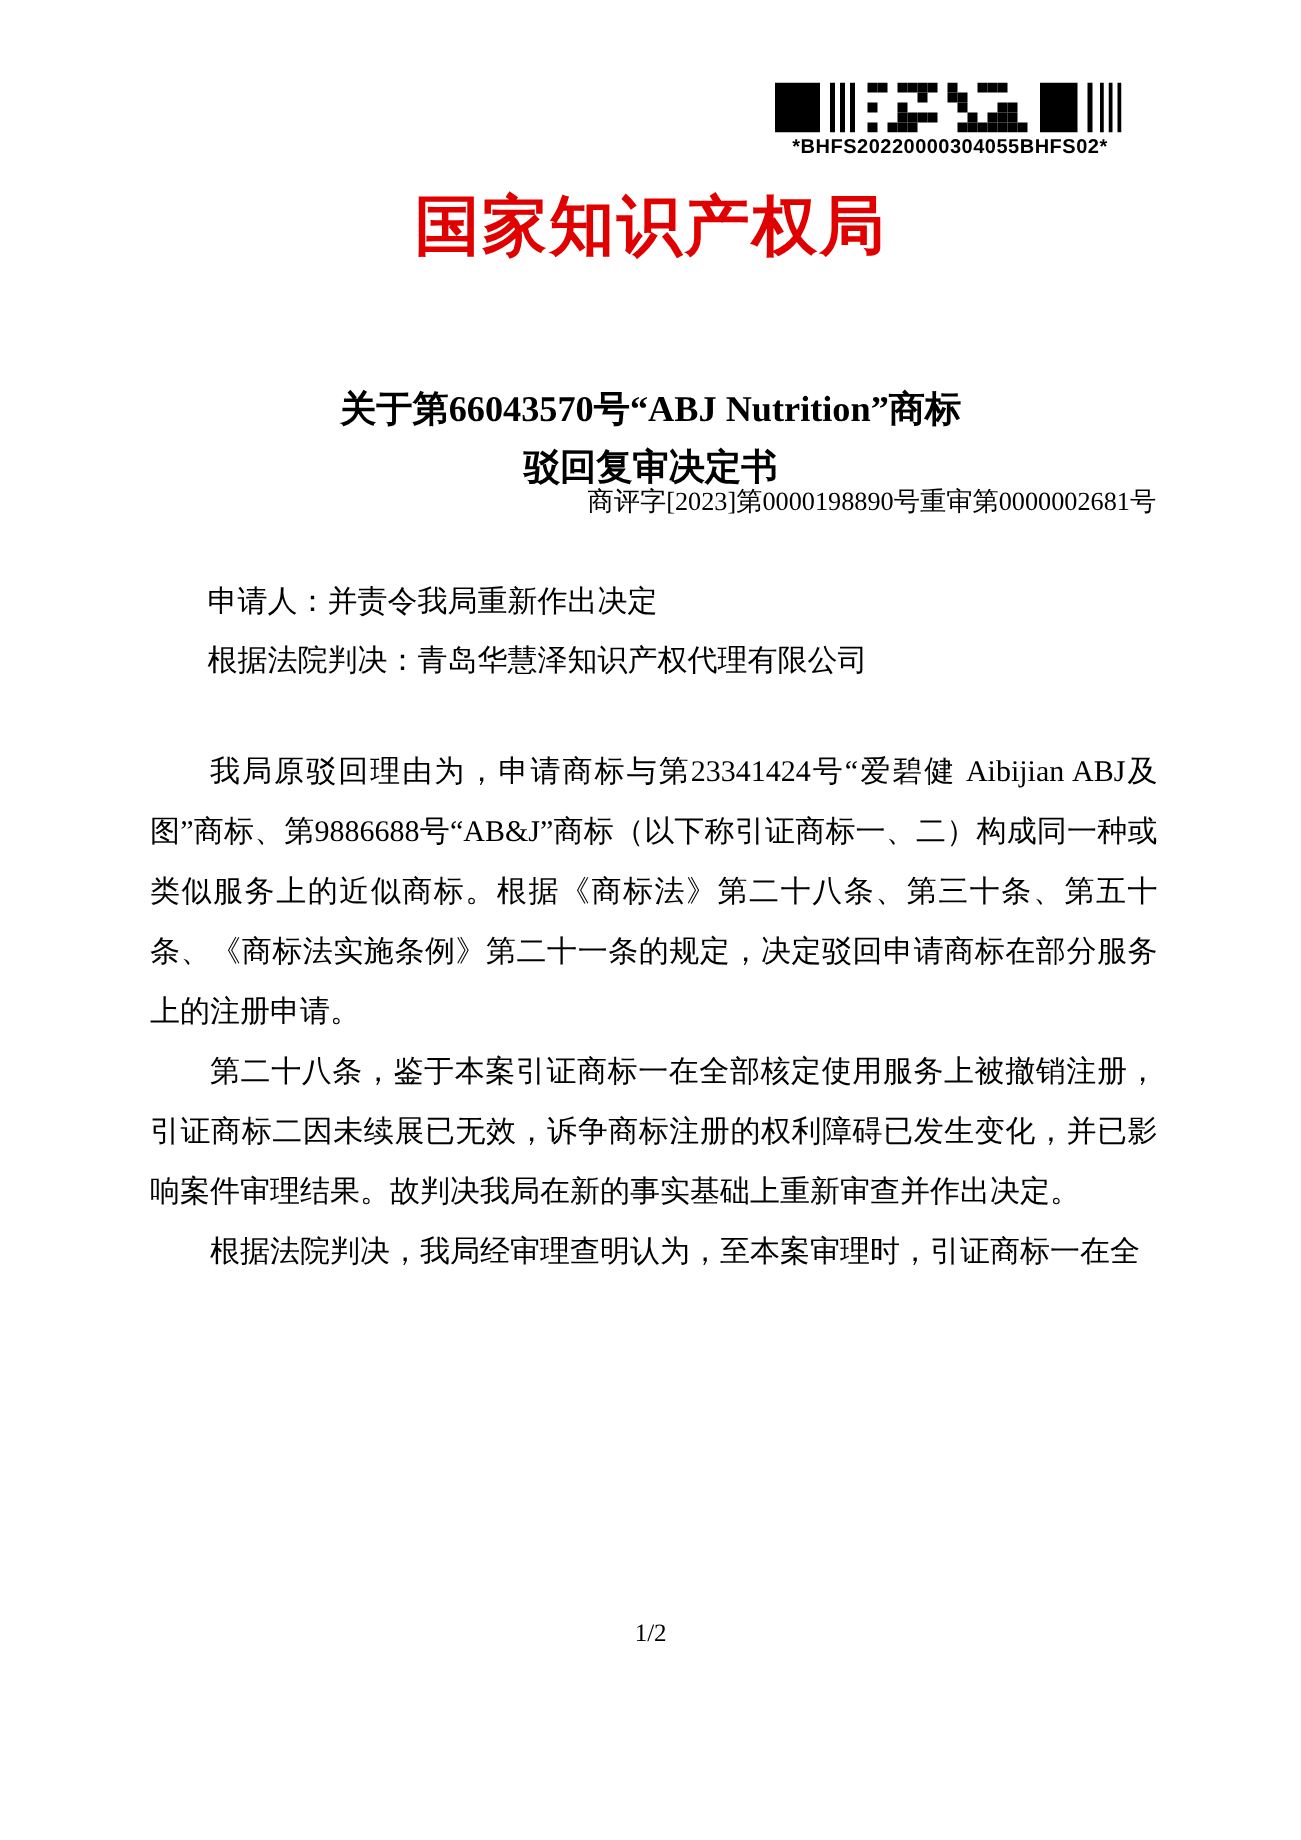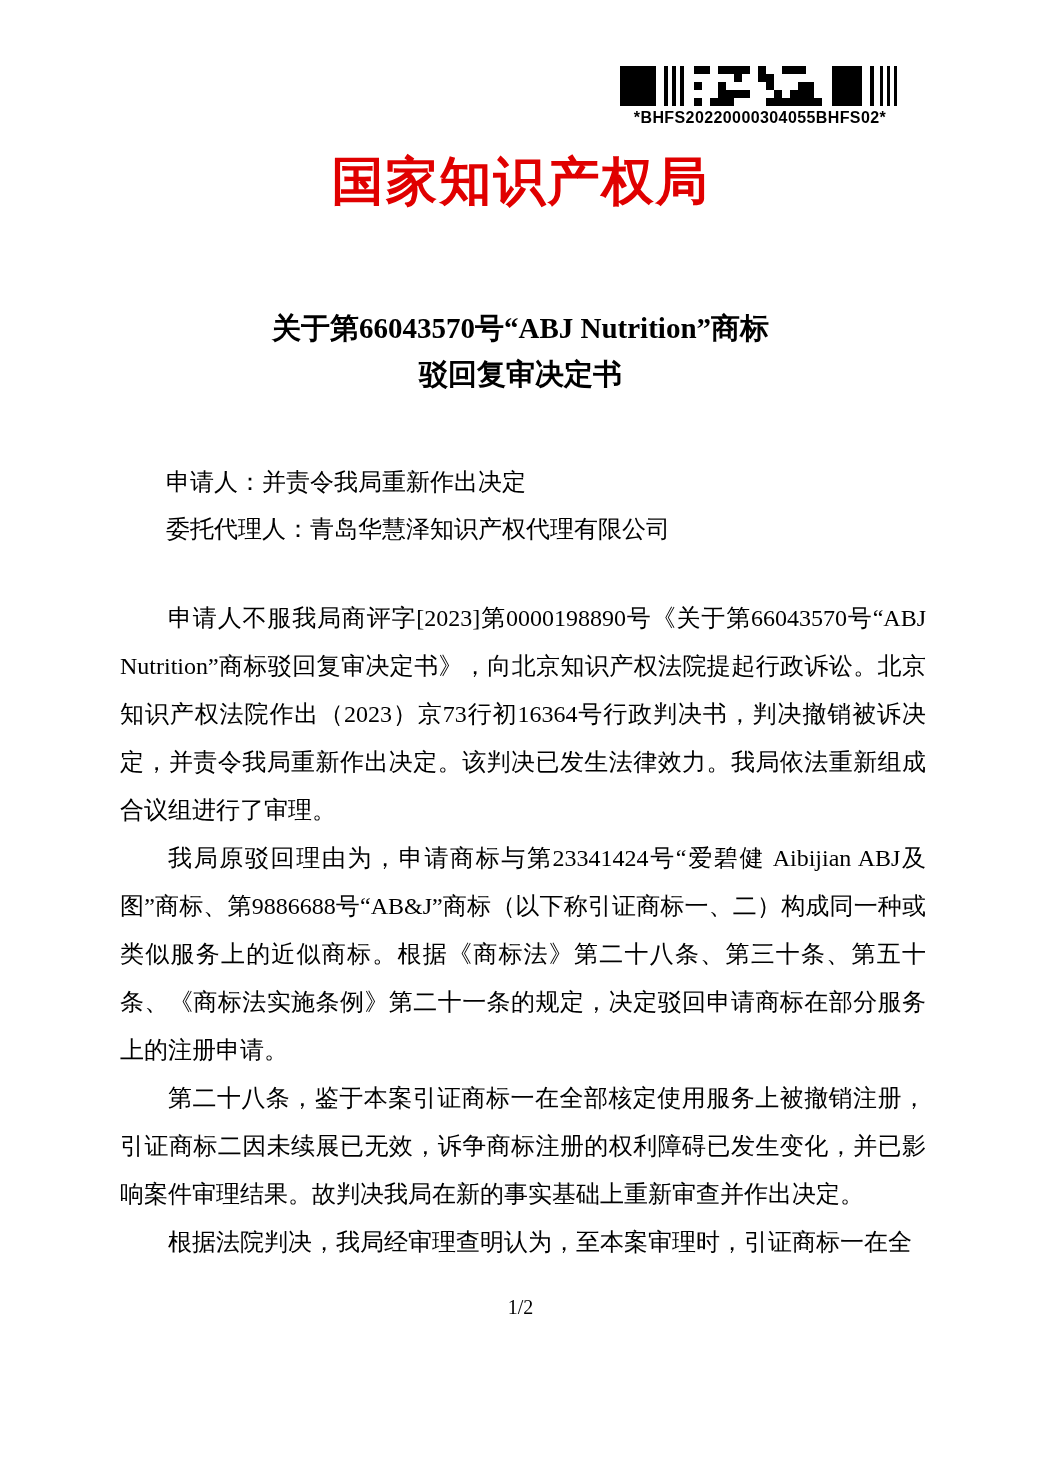--- a/index.html
+++ b/index.html
@@ -163,28 +163,28 @@
     <div class="barcode-text">*BHFS20220000304055BHFS02*</div>
   </div>
 
   <div class="agency-title" style="color: rgb(224, 0, 0);">国家知识产权局</div>
 
   <div class="doc-title">
     <div>关于第66043570号“ABJ Nutrition”商标</div>
     <div>驳回复审决定书</div>
   </div>
 
+  <div class="case-number">商评字[2023]第0000198890号重审第0000002681号</div>
 
   <div class="parties">
     <div class="party-line">申请人：并责令我局重新作出决定</div>
-    <div class="party-line">委托代理人：青岛华慧泽知识产权代理有限公司</div>
+    <div class="party-line">根据法院判决：青岛华慧泽知识产权代理有限公司</div>
   </div>
 
   <div class="doc-body">
-    <p>申请人不服我局商评字[2023]第0000198890号《关于第66043570号“ABJ Nutrition”商标驳回复审决定书》，向北京知识产权法院提起行政诉讼。北京知识产权法院作出（2023）京73行初16364号行政判决书，判决撤销被诉决定，并责令我局重新作出决定。该判决已发生法律效力。我局依法重新组成合议组进行了审理。</p>
     <p>我局原驳回理由为，申请商标与第23341424号“爱碧健 Aibijian ABJ及图”商标、第9886688号“AB&amp;J”商标（以下称引证商标一、二）构成同一种或类似服务上的近似商标。根据《商标法》第二十八条、第三十条、第五十条、《商标法实施条例》第二十一条的规定，决定驳回申请商标在部分服务上的注册申请。</p>
     <p>第二十八条，鉴于本案引证商标一在全部核定使用服务上被撤销注册，引证商标二因未续展已无效，诉争商标注册的权利障碍已发生变化，并已影响案件审理结果。故判决我局在新的事实基础上重新审查并作出决定。</p>
     <p>根据法院判决，我局经审理查明认为，至本案审理时，引证商标一在全</p>
   </div>
 
   <div class="page-number">1/2</div>
 
 </div>
 
 </body></html>

